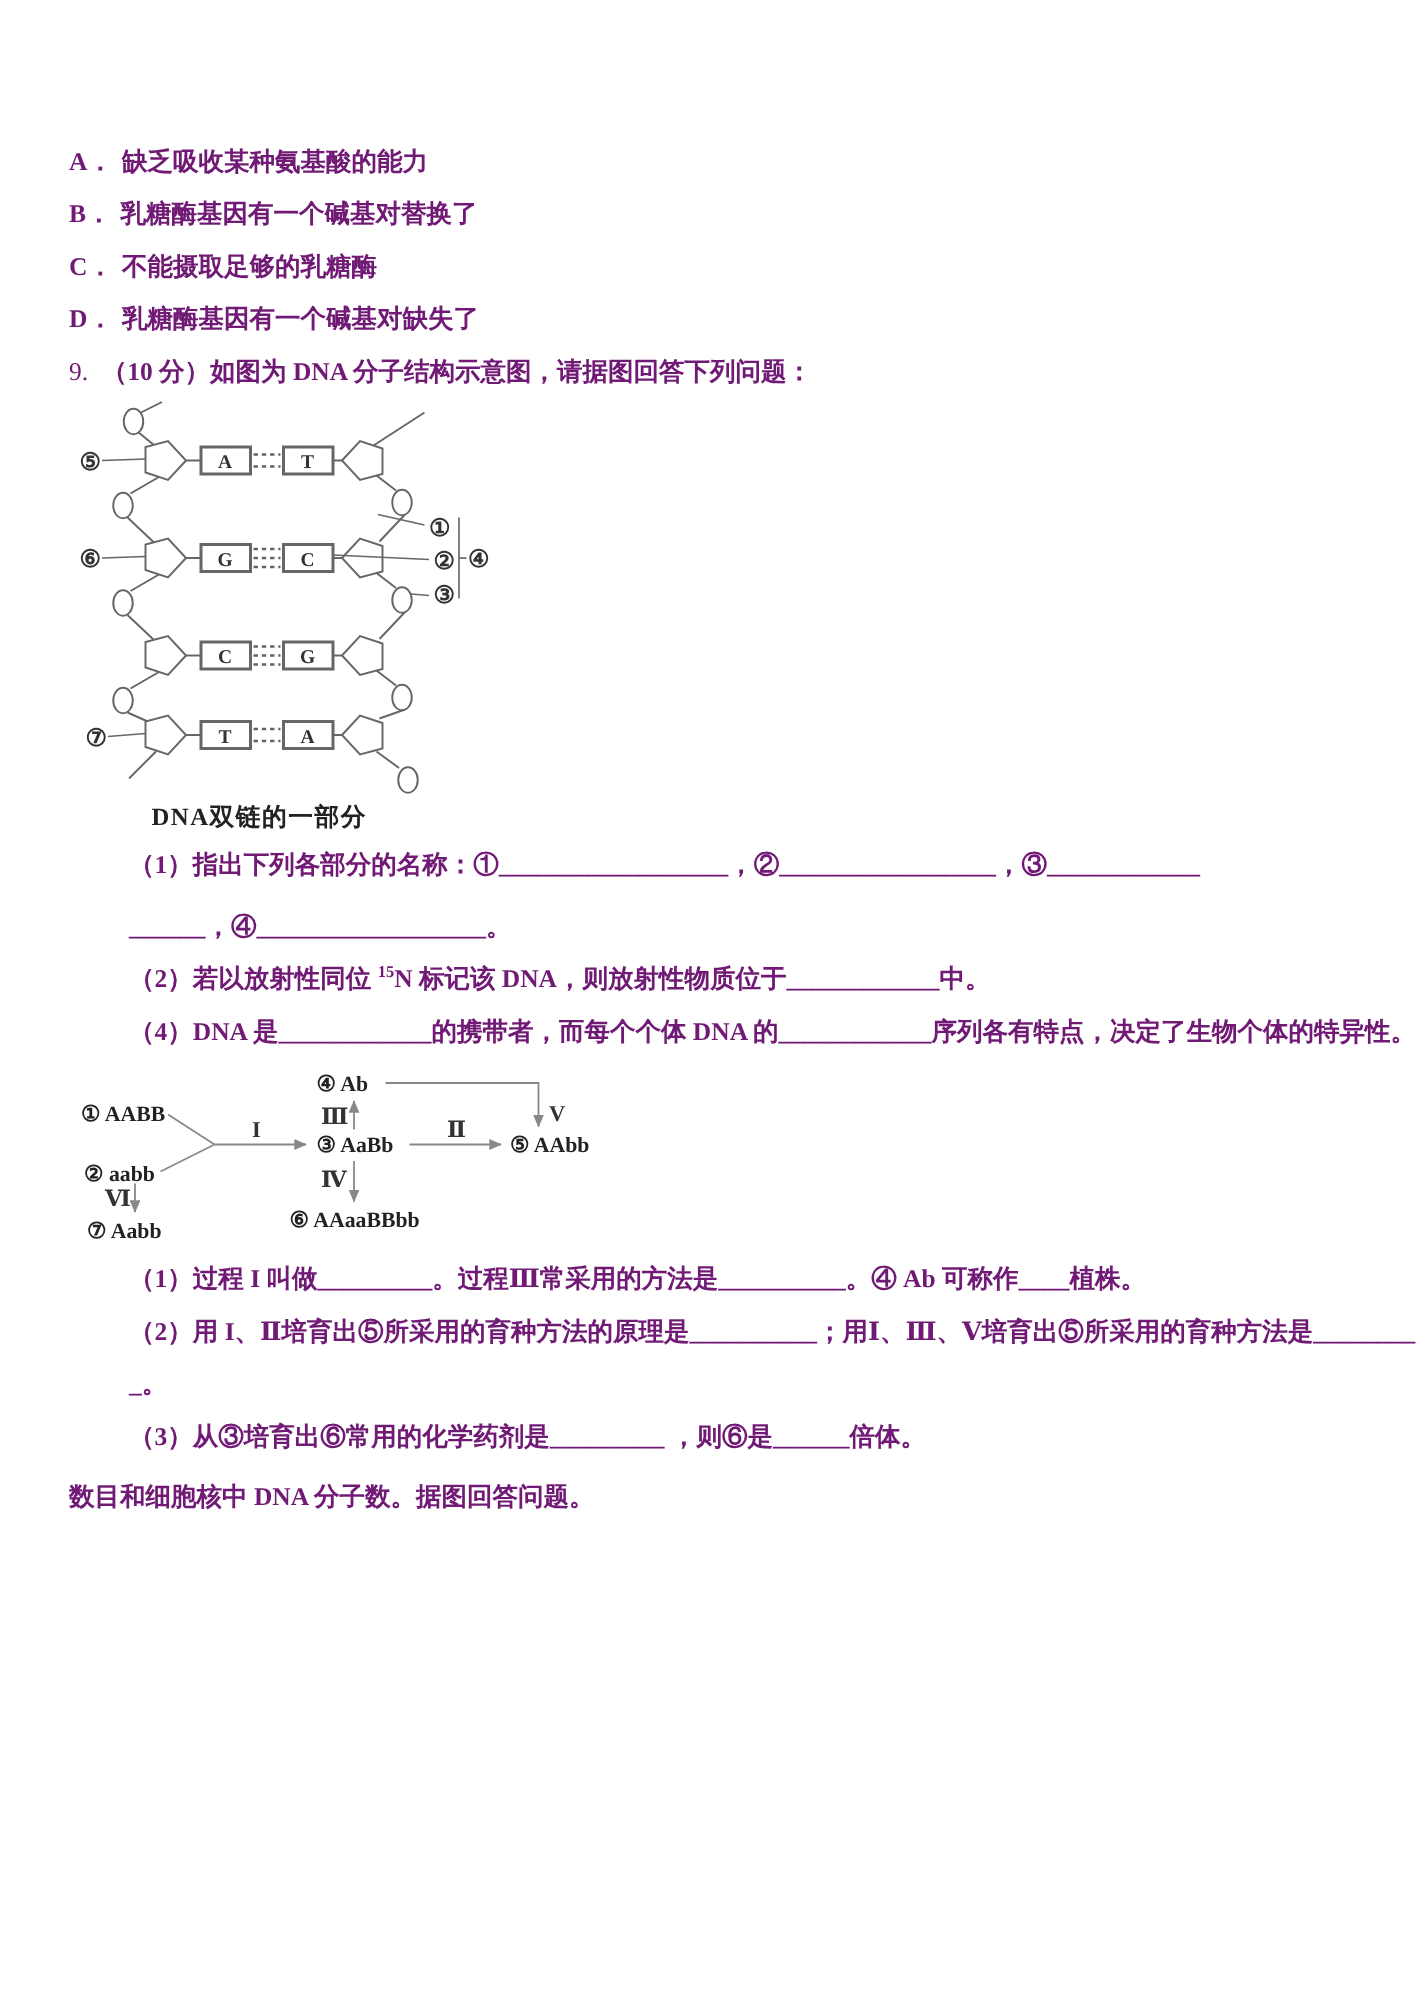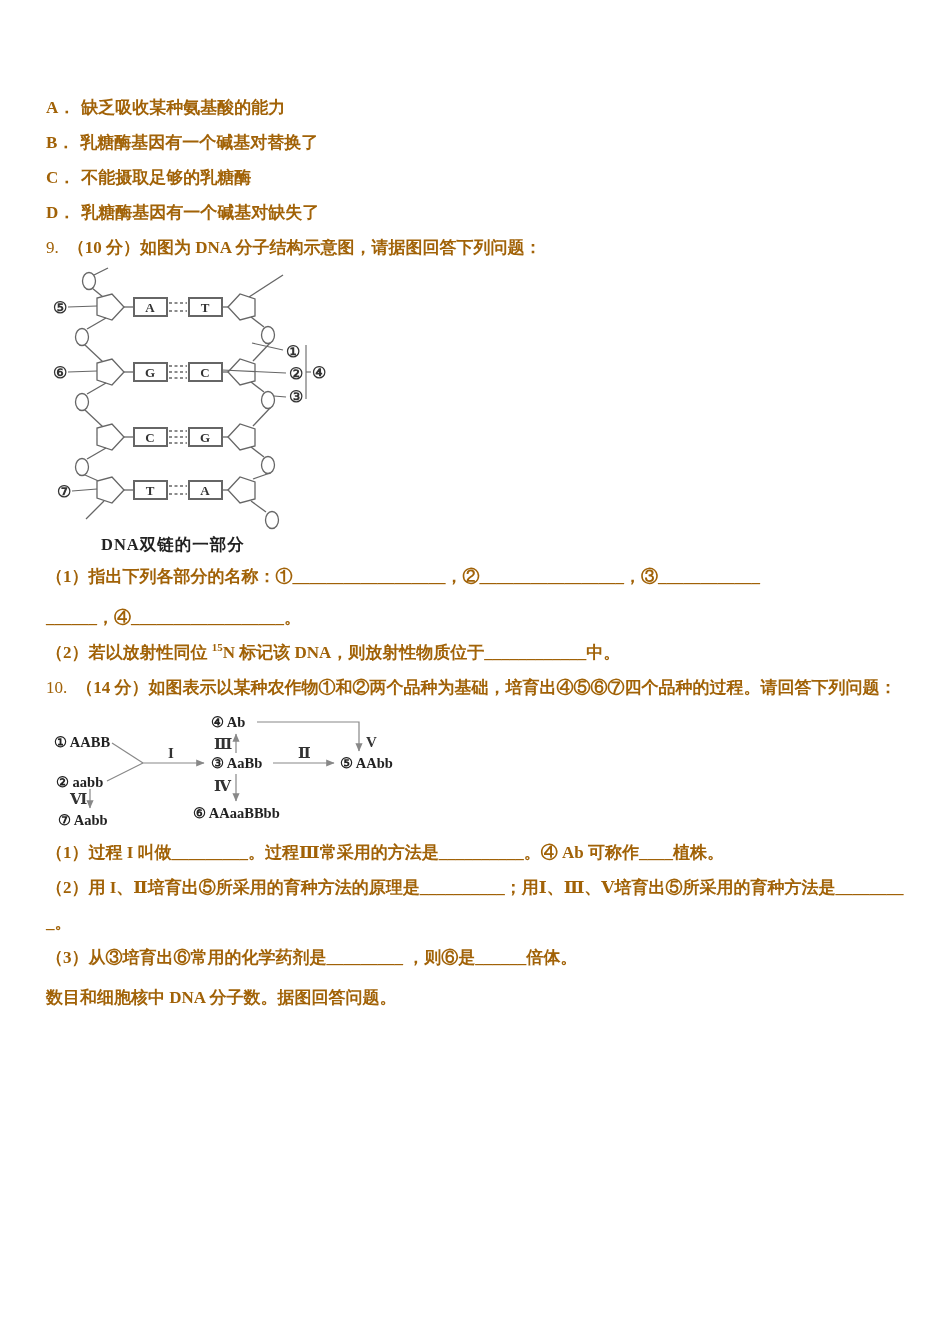--- a/index.html
+++ b/index.html
@@ -3,30 +3,30 @@
 <meta charset="utf-8">
 <style>
   html,body{margin:0;padding:0;background:#ffffff;}
   .page{
     position:relative;
     width:950px;height:1344px;
     box-sizing:border-box;
     padding:90px 38px 0 46px;
     overflow:hidden;
     background:#ffffff;
-    color:#a16207;
+    color:#701a75;
     font-family:"Liberation Serif","DejaVu Serif",serif;
     font-weight:700;
     font-size:17px;
   }
   .opt-line{line-height:35px;white-space:nowrap;}
   .opt-label{margin-right:6px;}
   .sec-line{line-height:30px;white-space:nowrap;}
   .stem-line{line-height:35px;white-space:nowrap;}
-  .sub-line{line-height:35px;white-space:nowrap;}
+  .sub-line{line-height:35px;white-space:nowrap;margin-left:40px;}
   .q11-line{line-height:45px;white-space:nowrap;}
   .qnum{font-weight:400;margin-right:9px;}
   sup{font-size:11px;line-height:0;}
   .dna-svg{display:block;margin:2px 0 0 0;}
   .breed-svg{display:block;margin:-8px 0 0 0;}
   #q9sub1b{margin-top:6px;}
   .fig-t{font-family:"Liberation Serif","DejaVu Serif",serif;font-weight:bold;}
 </style>
 </head>
 <body>
@@ -141,22 +141,22 @@
       <text x="243" y="112">②</text>
       <text x="243" y="135">③</text>
       <text x="266" y="111">④</text>
     </g>
     <text class="fig-t" x="55" y="283" font-size="16.5" letter-spacing="1" fill="#222">DNA双链的一部分</text>
   </svg>
 
   <div class="sub-line" id="q9sub1a">（1）指出下列各部分的名称：①__________________，②_________________，③____________</div>
   <div class="sub-line" id="q9sub1b">______，④__________________。</div>
   <div class="sub-line"><span>（2）若以放射性同位 </span><sup>15</sup><span>N 标记该 DNA，则放射性物质位于____________中。</span></div>
+  <div class="sub-line">（4）DNA 是____________的携带者，而每个个体 DNA 的____________序列各有特点，决定了生物个体的特异性。</div>
 
-  <div class="stem-line"><span class="qnum">10.</span><span>（14 分）如图表示以某种农作物①和②两个品种为基础，培育出④⑤⑥⑦四个品种的过程。请回答下列问题：</span></div>
 
   <svg class="breed-svg" width="360" height="138" viewBox="0 0 360 138">
     <defs>
       <marker id="arw" markerWidth="9" markerHeight="8" refX="6.5" refY="3" orient="auto">
         <path d="M0,0 L7,3 L0,6 z" fill="#888"></path>
       </marker>
     </defs>
     <g stroke="#888" stroke-width="1.2" fill="none">
       <line x1="66" y1="46" x2="97" y2="66"></line>
       <line x1="61" y1="84" x2="97" y2="66"></line>

